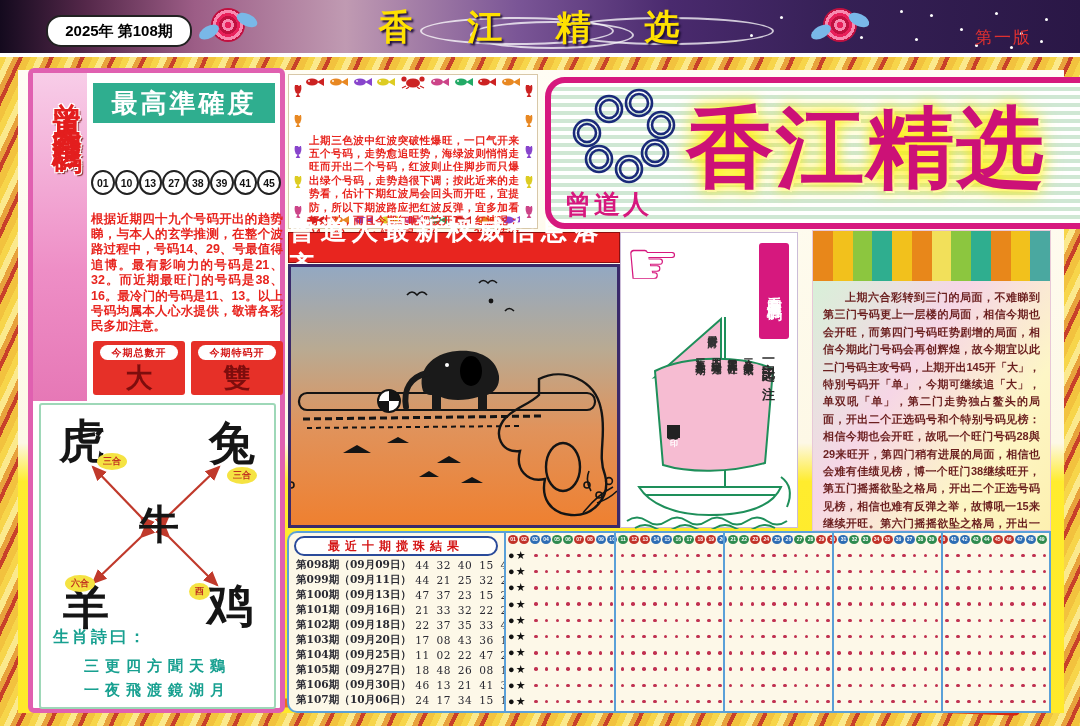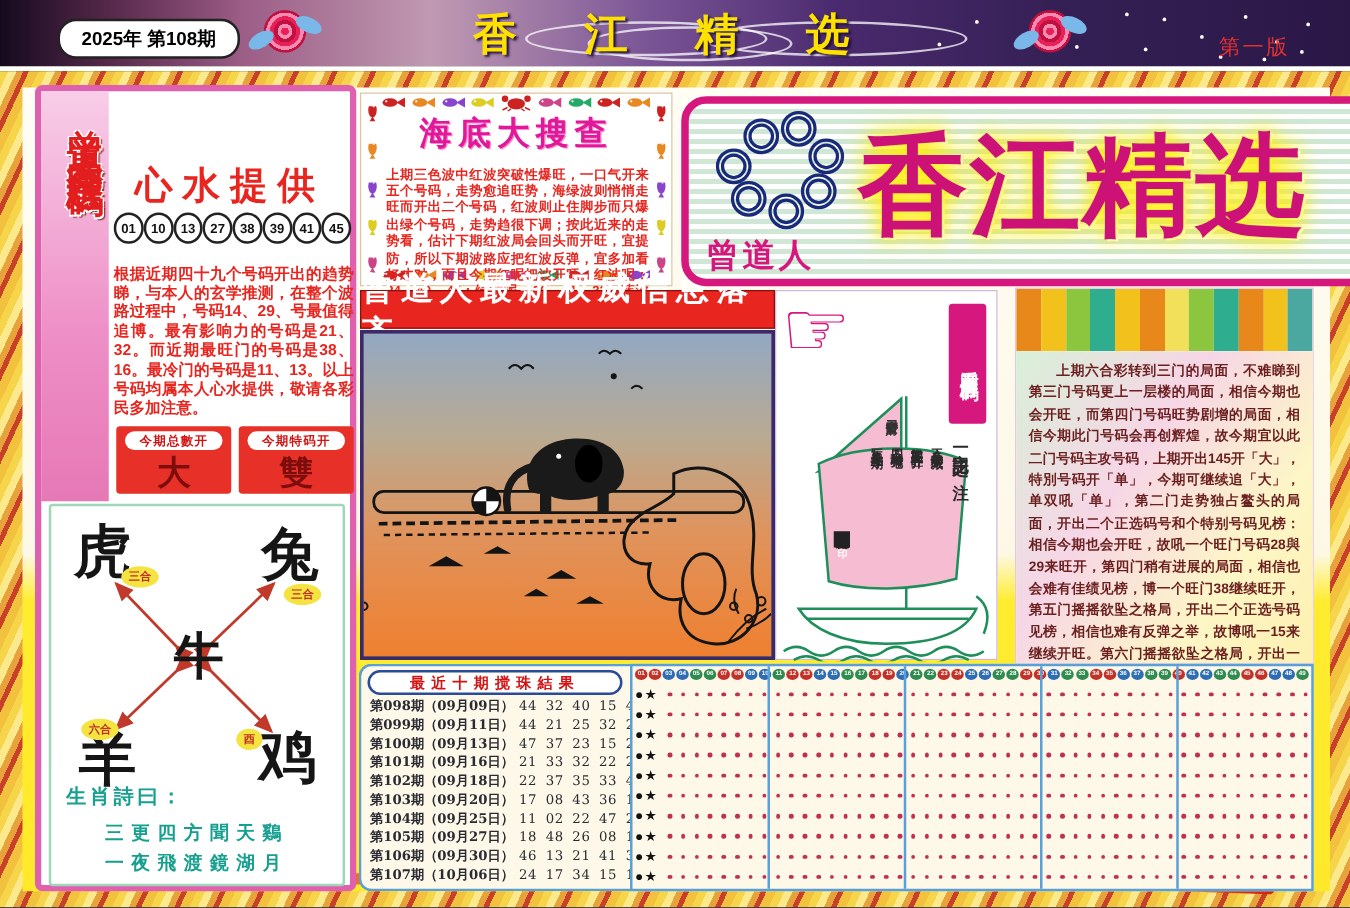--- a/index.html
+++ b/index.html
@@ -186,21 +186,21 @@
 
   <div class="gold-frame"></div>
   <div class="inner-bg"></div>
   <div class="streak s1"></div>
   <div class="streak s2"></div>
 
   <section class="panel insider">
     <div class="v-strip">
       <span class="v-title">曾道人内幕選碼</span>
     </div>
-    <div class="heart-sub">心水提供</div>
+    <div class="acc-header">最高準確度</div>
     <div class="circle-row" id="num-circles">
         <span class="ncirc">01</span>
         <span class="ncirc">10</span>
         <span class="ncirc">13</span>
         <span class="ncirc">27</span>
         <span class="ncirc">38</span>
         <span class="ncirc">39</span>
         <span class="ncirc">41</span>
         <span class="ncirc">45</span>
       </div>
@@ -441,21 +441,20 @@
           </g>
         </svg>
         <svg width="20" height="12" viewBox="0 0 20 10">
           <g transform="rotate(90 10 5)">
             <ellipse cx="7" cy="5" rx="6" ry="3.4" fill="#cc4488"></ellipse>
             <polygon points="12,5 19,1 19,9" fill="#cc4488"></polygon>
             <circle cx="4" cy="4" r="0.9" fill="#fff"></circle>
           </g>
         </svg>
       </div>
-    <div class="sea-title">海底大搜查</div>
     <p class="sea-text">上期三色波中红波突破性爆旺，一口气开来五个号码，走势愈追旺势，海绿波则悄悄走旺而开出二个号码，红波则止住脚步而只爆出绿个号码，走势趋很下调；按此近来的走势看，估计下期红波局会回头而开旺，宜提防，所以下期波路应把红波反弹，宜多加看好才对，而且今期红呢把波开旺。红波呢：24、40、45；绿波呢：06、11、32；蓝波呢：31、48。</p>
   </section>
 
   <div class="panel banner">曾道人最新权威信息落齐</div>
 
   <div class="panel picture">
     <svg width="326" height="258" viewBox="0 0 326 258">
       <g stroke="#141414" fill="none" stroke-width="1.6">
         <path d="M116,28 q5,-6 10,0 q5,-6 10,0"></path>
         <path d="M188,16 q4,-5 9,0 q4,-5 9,0"></path>

